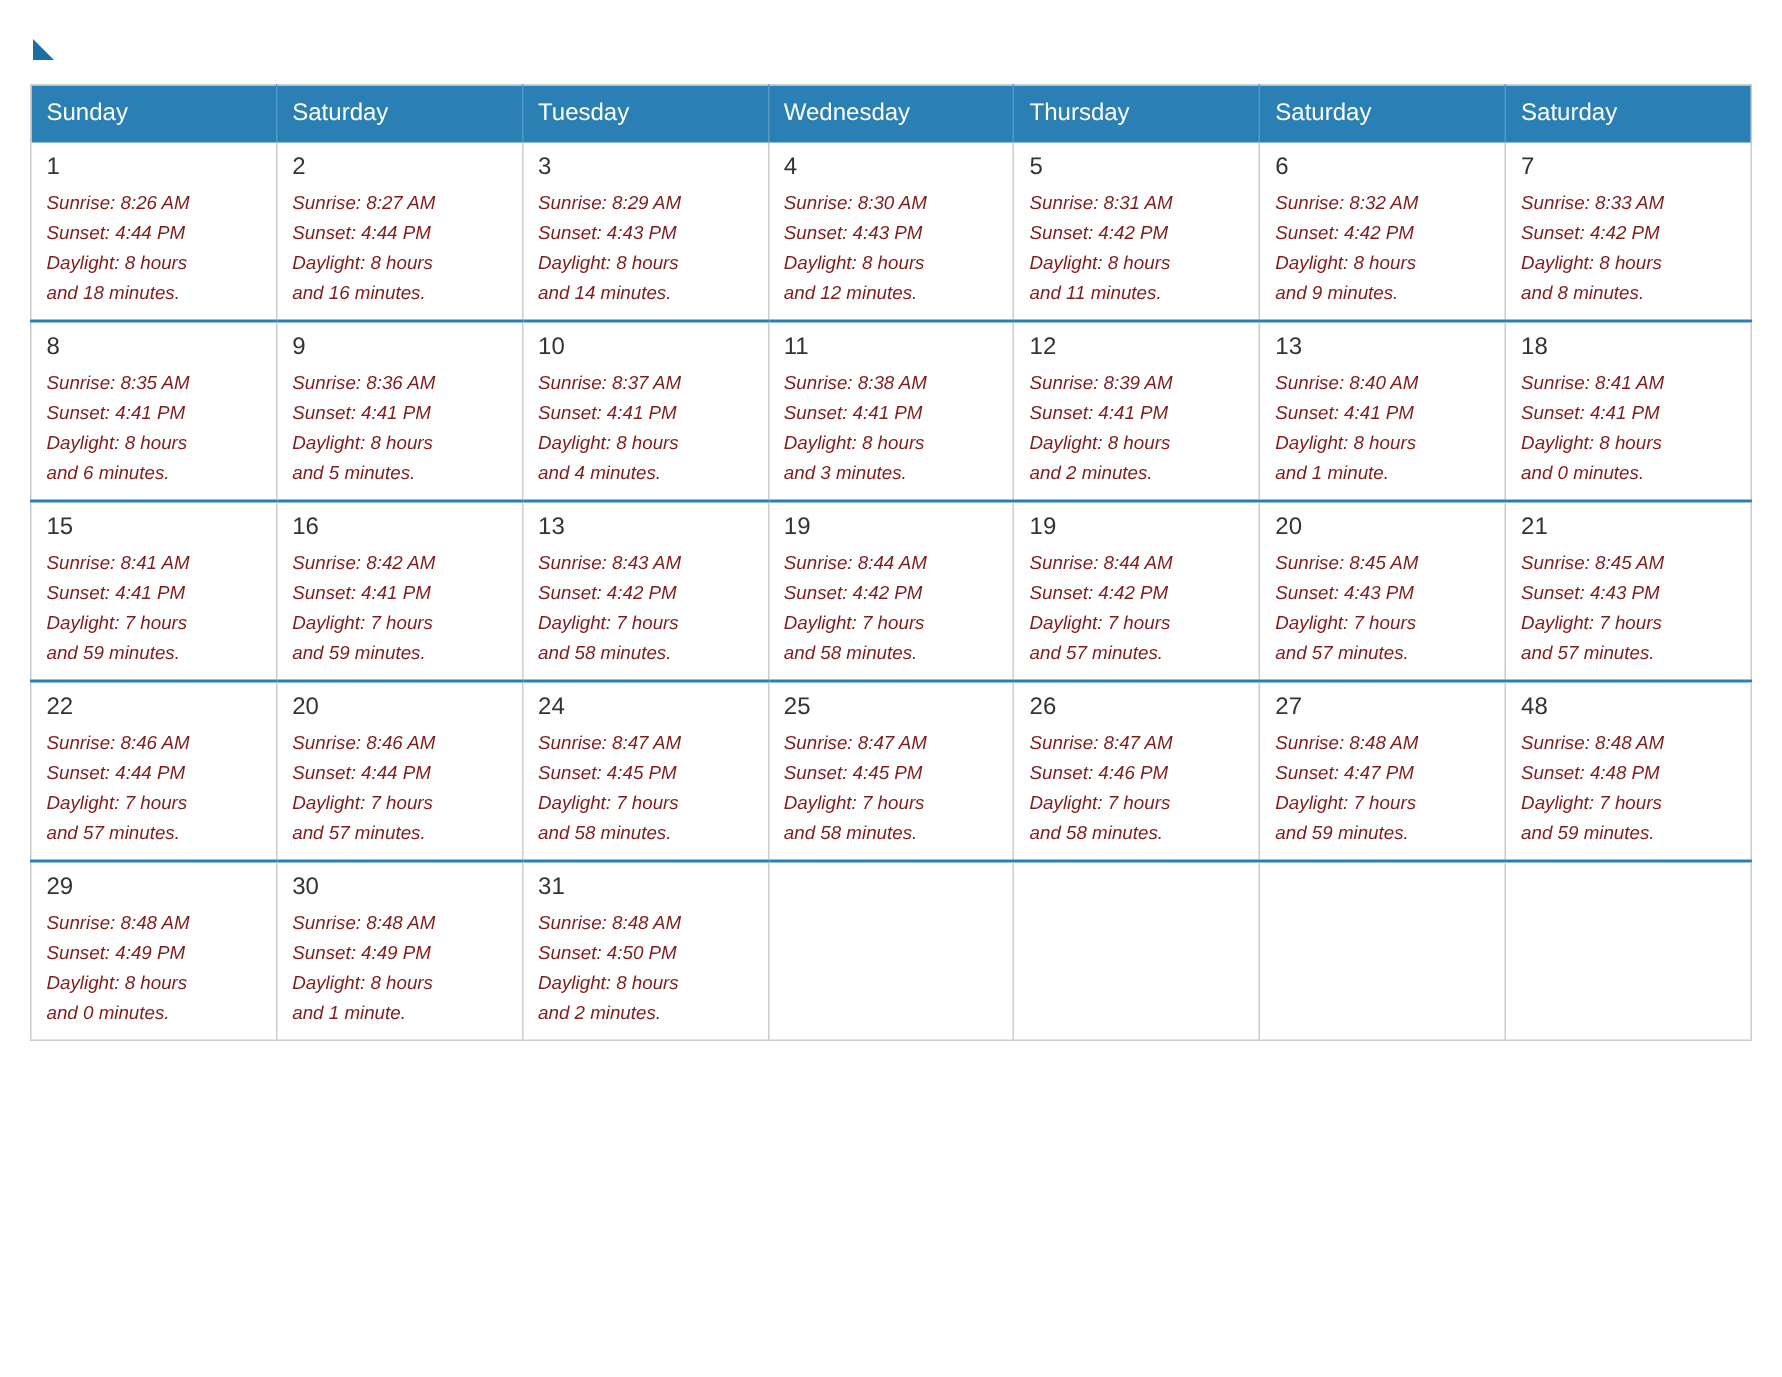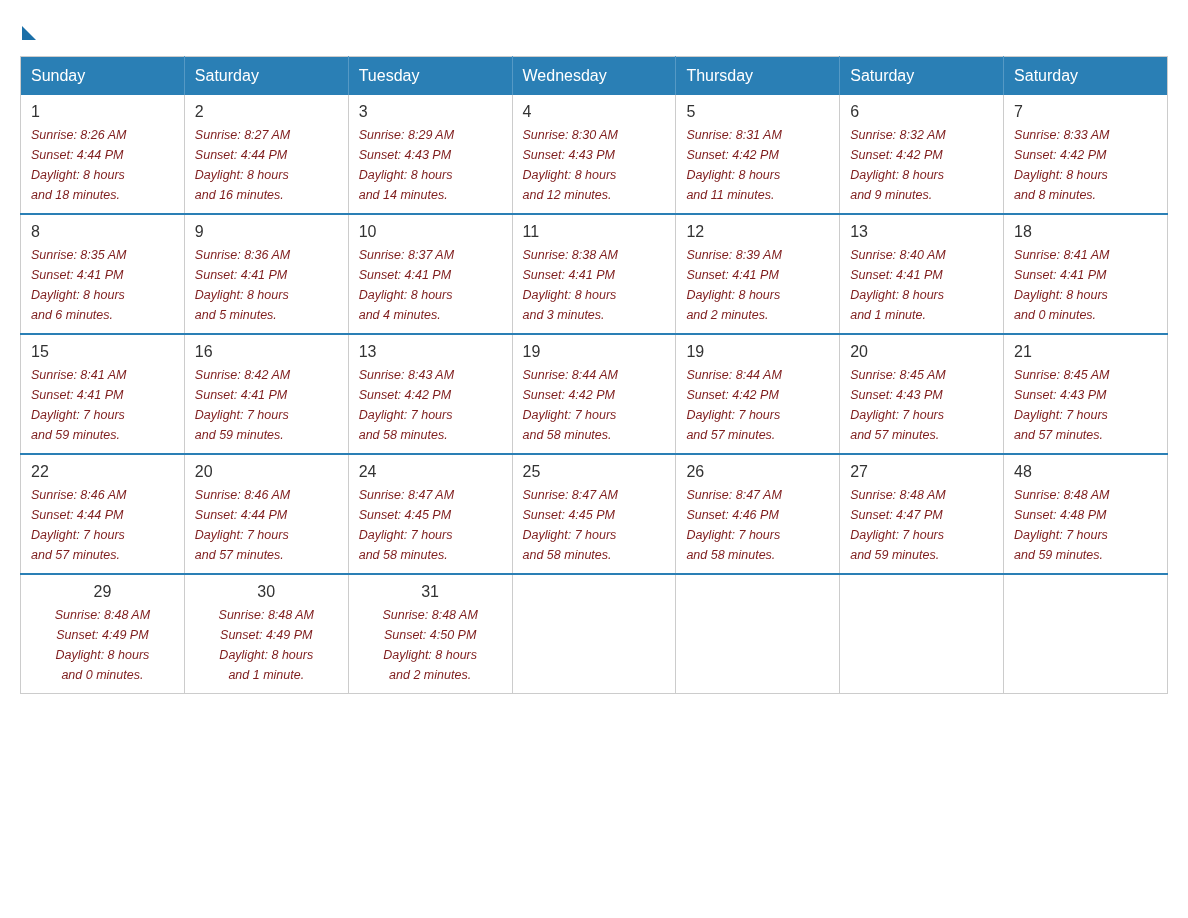--- a/index.html
+++ b/index.html
@@ -85,21 +85,20 @@
       font-size: 13px;
       color: #333;
       width: calc(100% / 7);
       min-height: 100px;
     }
     .calendar-table td:last-child {
       border-right: none;
     }
     .calendar-table tr:last-child td {
       border-bottom: 1px solid #ccc;
-      text-align: center;
     }
     .day-number {
       font-size: 16px;
       font-weight: normal;
       display: block;
       margin-bottom: 4px;
     }
     .day-info {
       font-size: 12.5px;
       line-height: 1.6;

